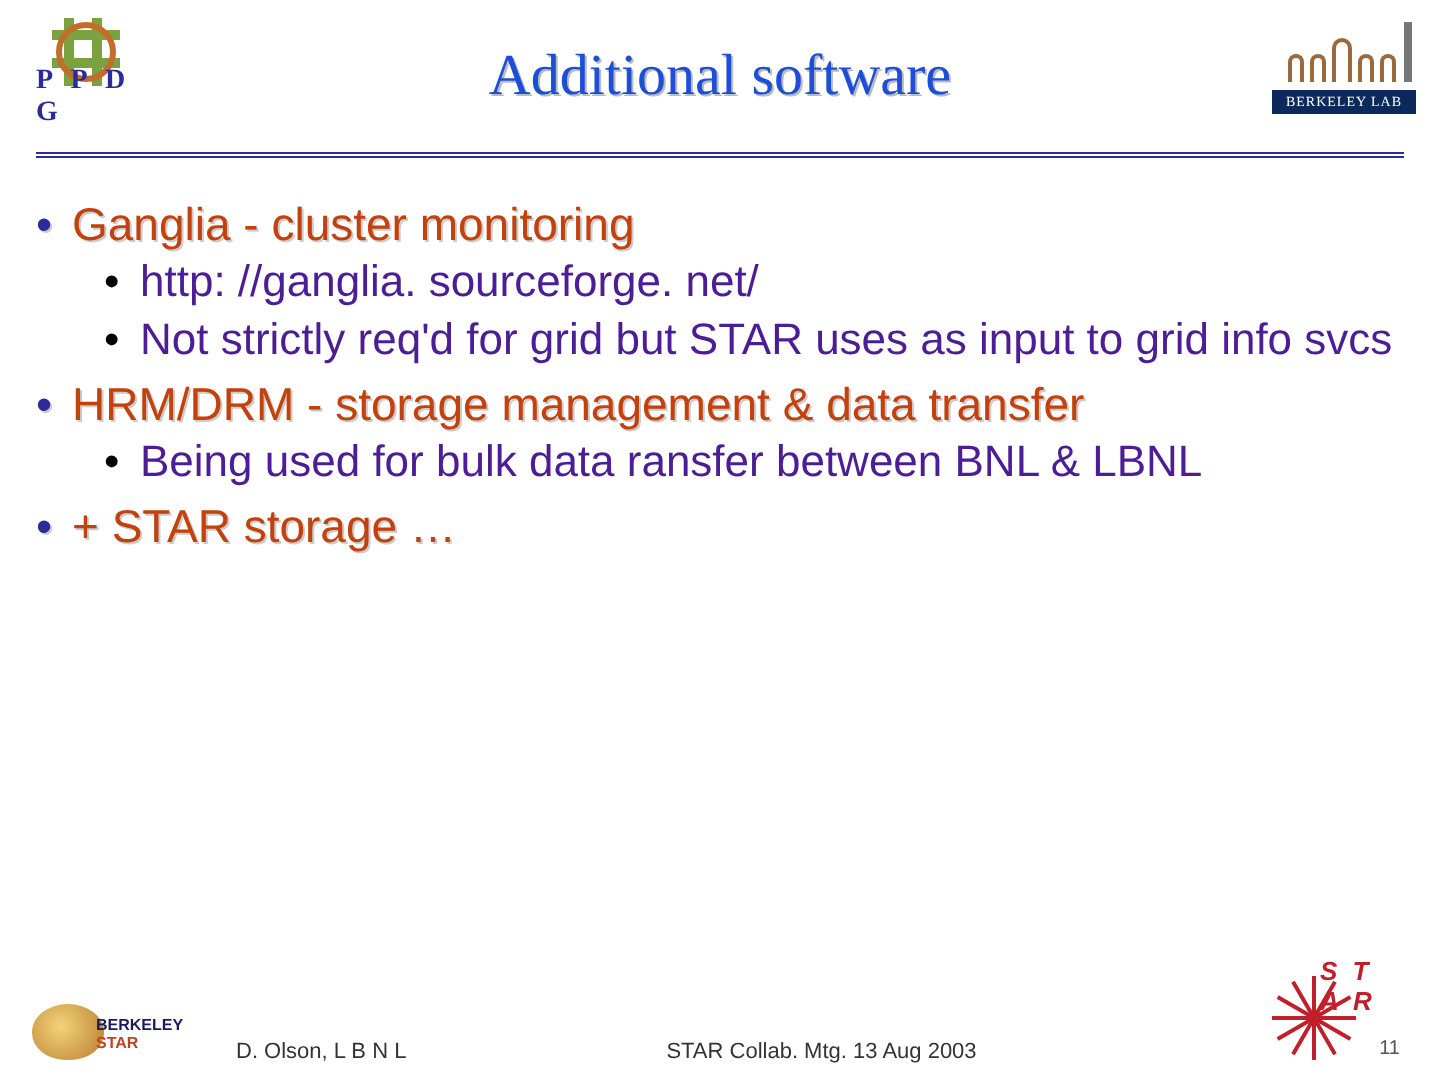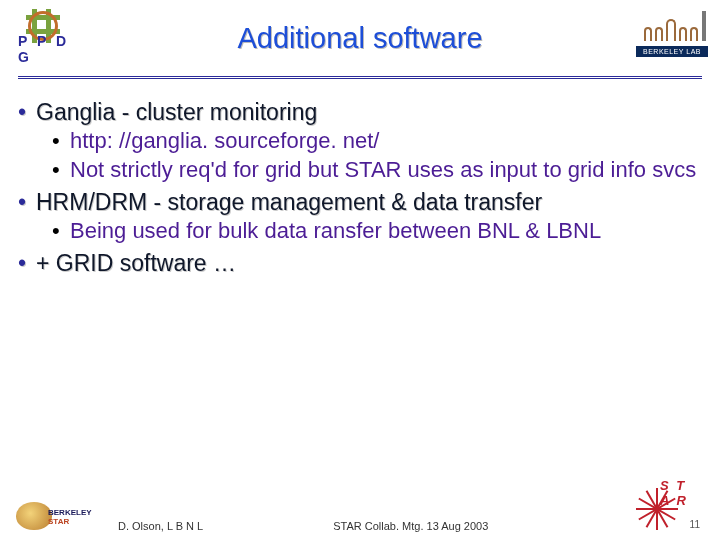--- a/index.html
+++ b/index.html
@@ -9,20 +9,21 @@
     background: #fff;
     font-family: Arial, Helvetica, sans-serif;
     position: relative;
     overflow: hidden;
   }
   .header {
     display: flex;
     align-items: center;
     padding: 6px 14px 0 14px;
     height: 70px;
+    font-family: Liberation Serif, serif;
   }
   .logo-left, .logo-right {
     width: 70px;
     height: 58px;
     flex-shrink: 0;
   }
   .title-wrap {
     flex: 1;
     text-align: center;
   }
@@ -45,21 +46,21 @@
   ul { list-style: none; }
   .lvl1 > li { margin-bottom: 4px; }
   .lvl1 > li > .row::before,
   .lvl2 > li > .row::before,
   .lvl3 > li > .row::before {
     content: "•";
     display: inline-block;
     width: 18px;
     color: #2b2b99;
   }
-  .lvl1 > li > .row { color: #0f172a; font-size: 23px; text-shadow: 1px 1px 0 #ccc; }
+  .lvl1 > li > .row { color: #c2410c; font-size: 23px; text-shadow: 1px 1px 0 #ccc; }
   .lvl2 { padding-left: 34px; }
   .lvl2 > li > .row { color: #4c1d95; font-size: 22px; }
   .lvl2 > li > .row::before { color: #000; }
   .lvl3 { padding-left: 30px; }
   .lvl3 > li > .row { color: #000; font-size: 16px; }
   .lvl3 > li > .row::before { color: #000; }
   .row { display: block; }
   .row .txt { display: inline; }
   .footer {
     position: absolute;
@@ -169,21 +170,21 @@
     </li>
     <li>
       <span class="row"><span class="txt">HRM/DRM - storage management &amp; data transfer</span></span>
       <ul class="lvl2">
         <li>
             <span class="row"><span class="txt">Being used for bulk data ransfer between BNL &amp; LBNL</span></span>
           </li>
       </ul>
     </li>
     <li>
-      <span class="row"><span class="txt">+ GRID software …</span></span>
+      <span class="row"><span class="txt">+ STAR storage …</span></span>
     </li>
   </ul>
 </div>
 
 <div class="sci-grid">
   <div class="sg-globe"></div>
   <div class="sg-text"><span>BERKELEY</span> <span class="g">STAR</span></div>
 </div>
 
 <div class="footer">

